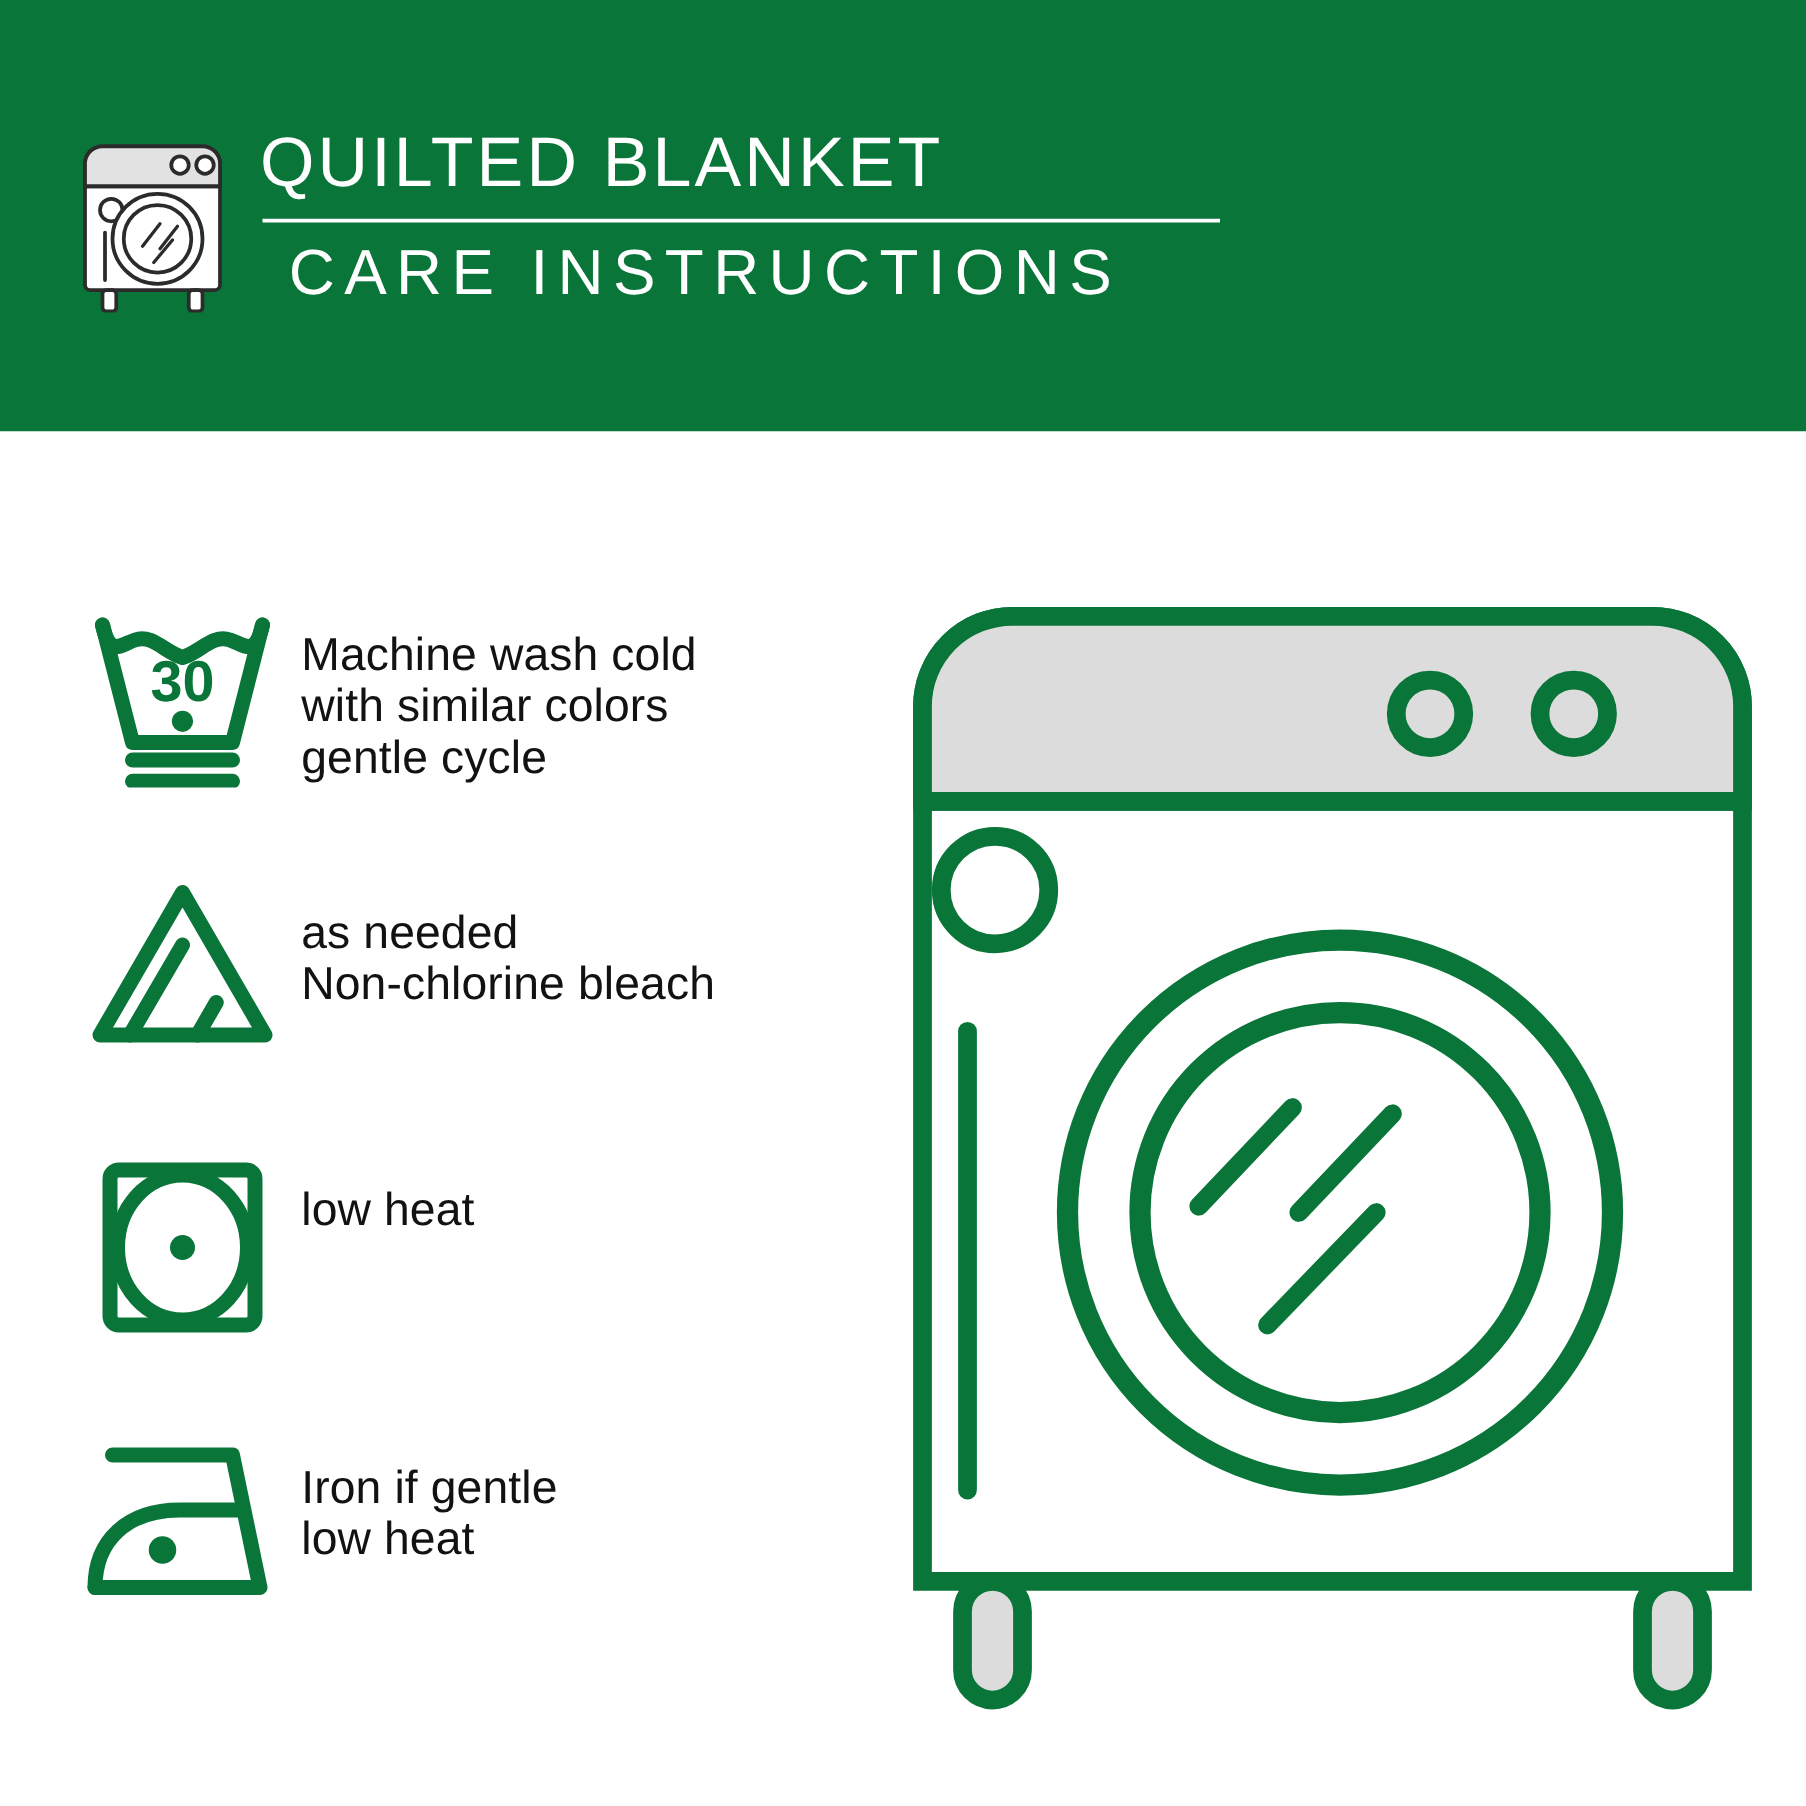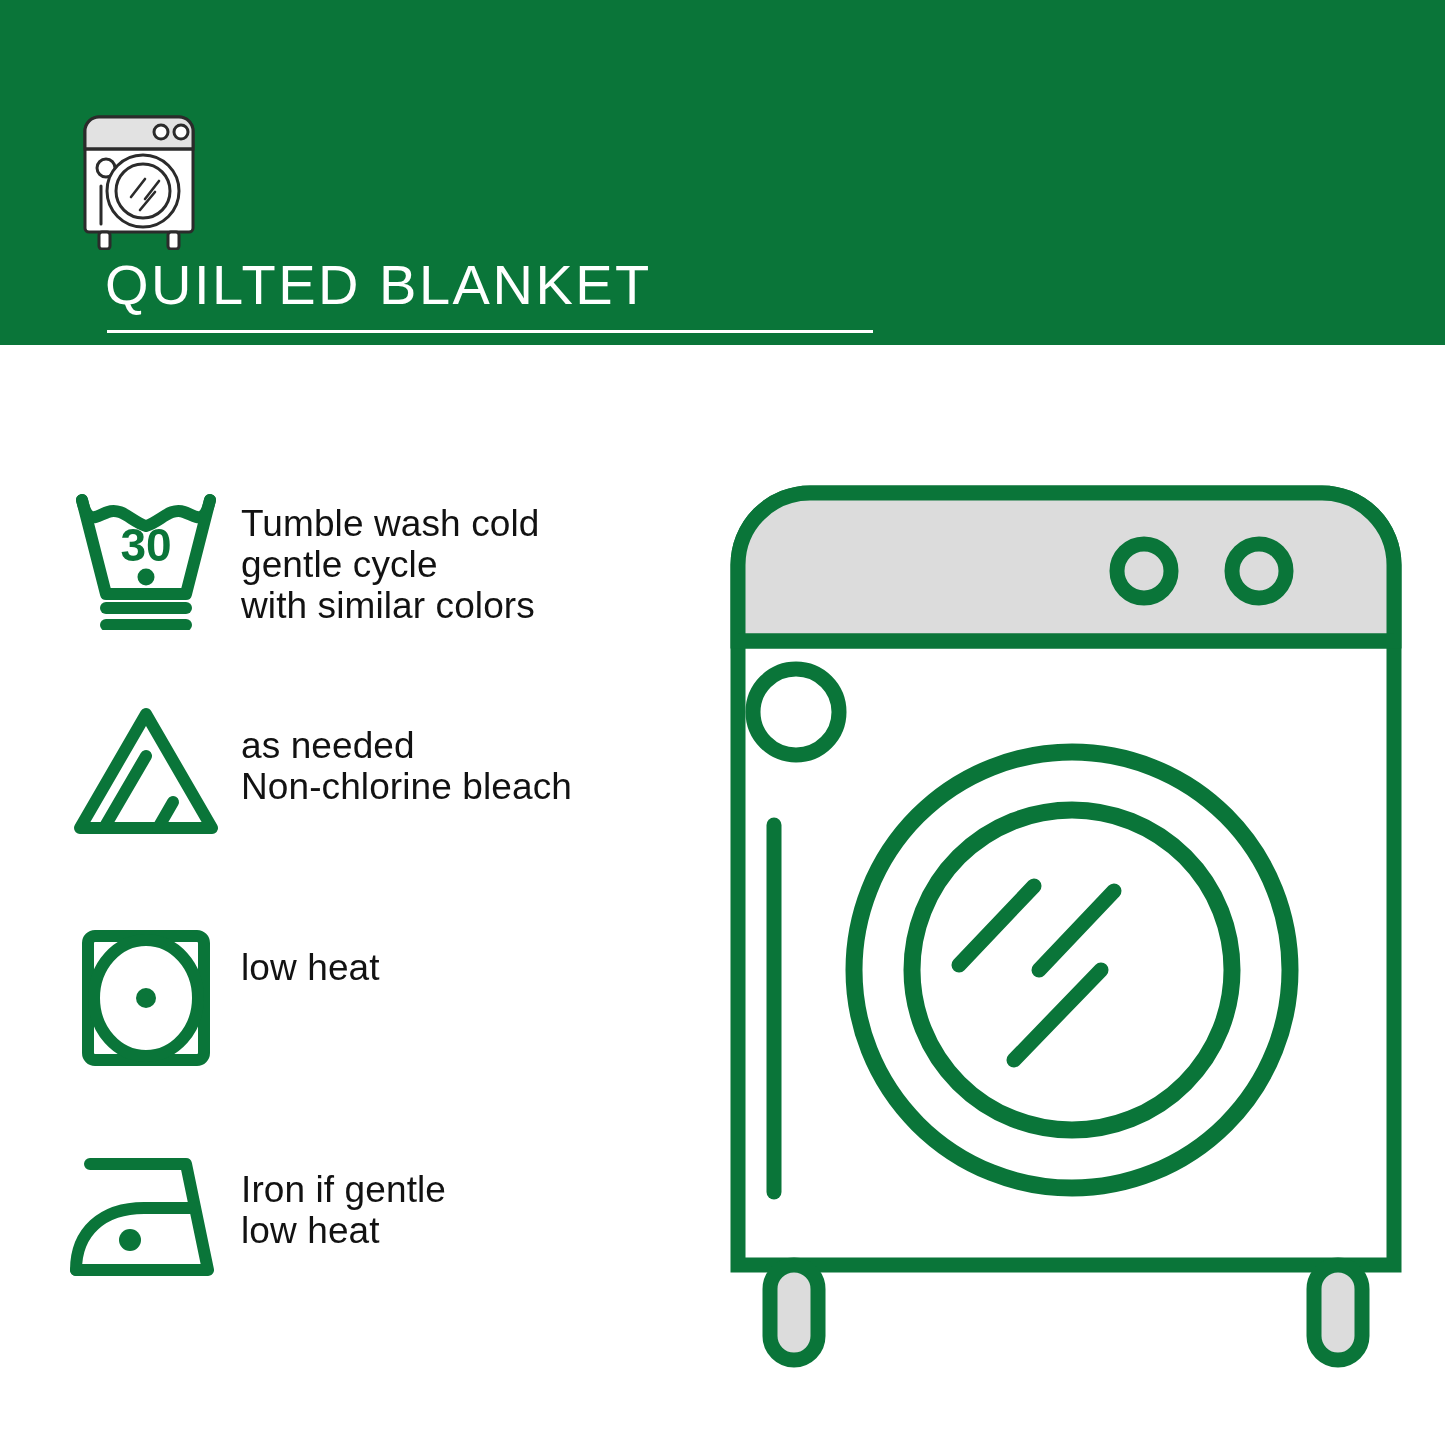--- a/index.html
+++ b/index.html
@@ -22,26 +22,26 @@
   #header-band {
     position: absolute;
     left: 0;
     top: 0;
     width: 1445px;
     height: 345px;
     background: #0a7539;
   }
   #header-inner {
     position: absolute;
-    left: 79px;
+    left: 62px;
     top: 95px;
     width: 920px;
     height: 170px;
     display: flex;
-    flex-direction: column;
+    flex-direction: row;
     align-items: flex-start;
   }
   #header-logo {
     width: 120px;
     height: 152px;
     flex: 0 0 auto;
     margin-top: 3px;
   }
   #header-text-block {
     flex: 1 1 auto;
@@ -167,23 +167,23 @@
             <path d="M16 22 L40 116 L120 116 L144 22"></path>
 
             <line x1="40" y1="130" x2="120" y2="130"></line>
             <line x1="40" y1="147" x2="120" y2="147"></line>
           </g>
           <text x="80" y="83" text-anchor="middle" font-family="'Liberation Sans', sans-serif" font-size="46" font-weight="700" fill="#0a7539">30</text>
           <circle cx="80" cy="99" r="8.5" fill="#0a7539"></circle>
         </svg>
       </div>
       <div class="care-text-cell">
-        <span class="line">Tumble wash cold</span>
+        <span class="line">Machine wash cold</span>
+        <span class="line">with similar colors</span>
         <span class="line">gentle cycle</span>
-        <span class="line">with similar colors</span>
       </div>
     </div>
 
     <div class="care-row">
       <div class="care-icon-cell">
         <svg viewBox="0 0 160 152" width="160" height="152" aria-hidden="true">
           <g fill="none" stroke="#0a7539" stroke-width="12" stroke-linecap="round" stroke-linejoin="round">
             <path d="M80 14 L146 128 L14 128 Z"></path>
             <line x1="80" y1="56" x2="38" y2="128"></line>
             <line x1="107" y1="102" x2="92" y2="128"></line>

